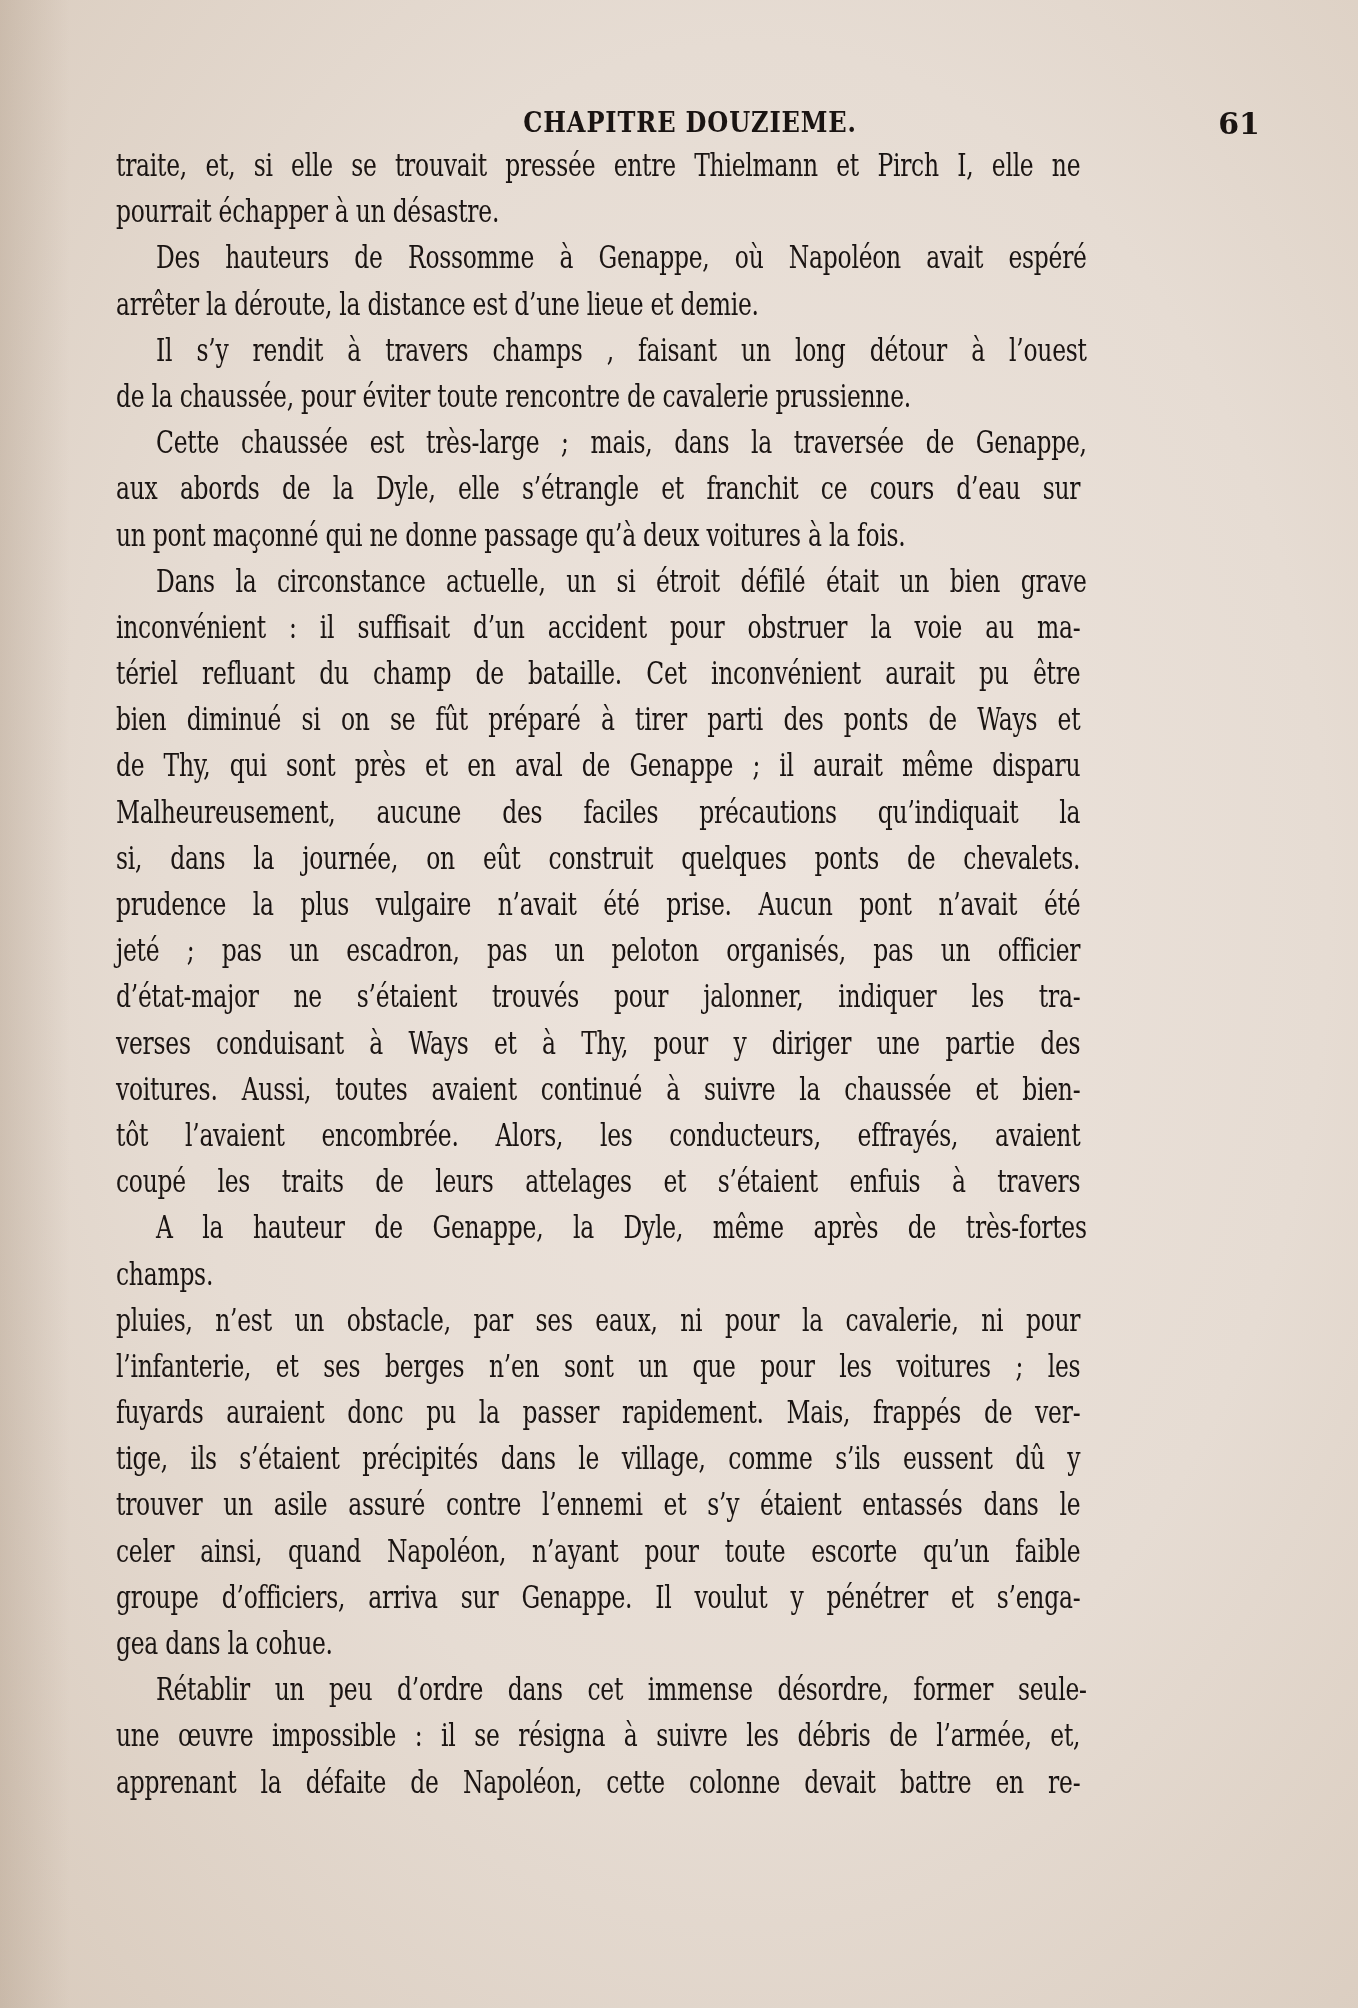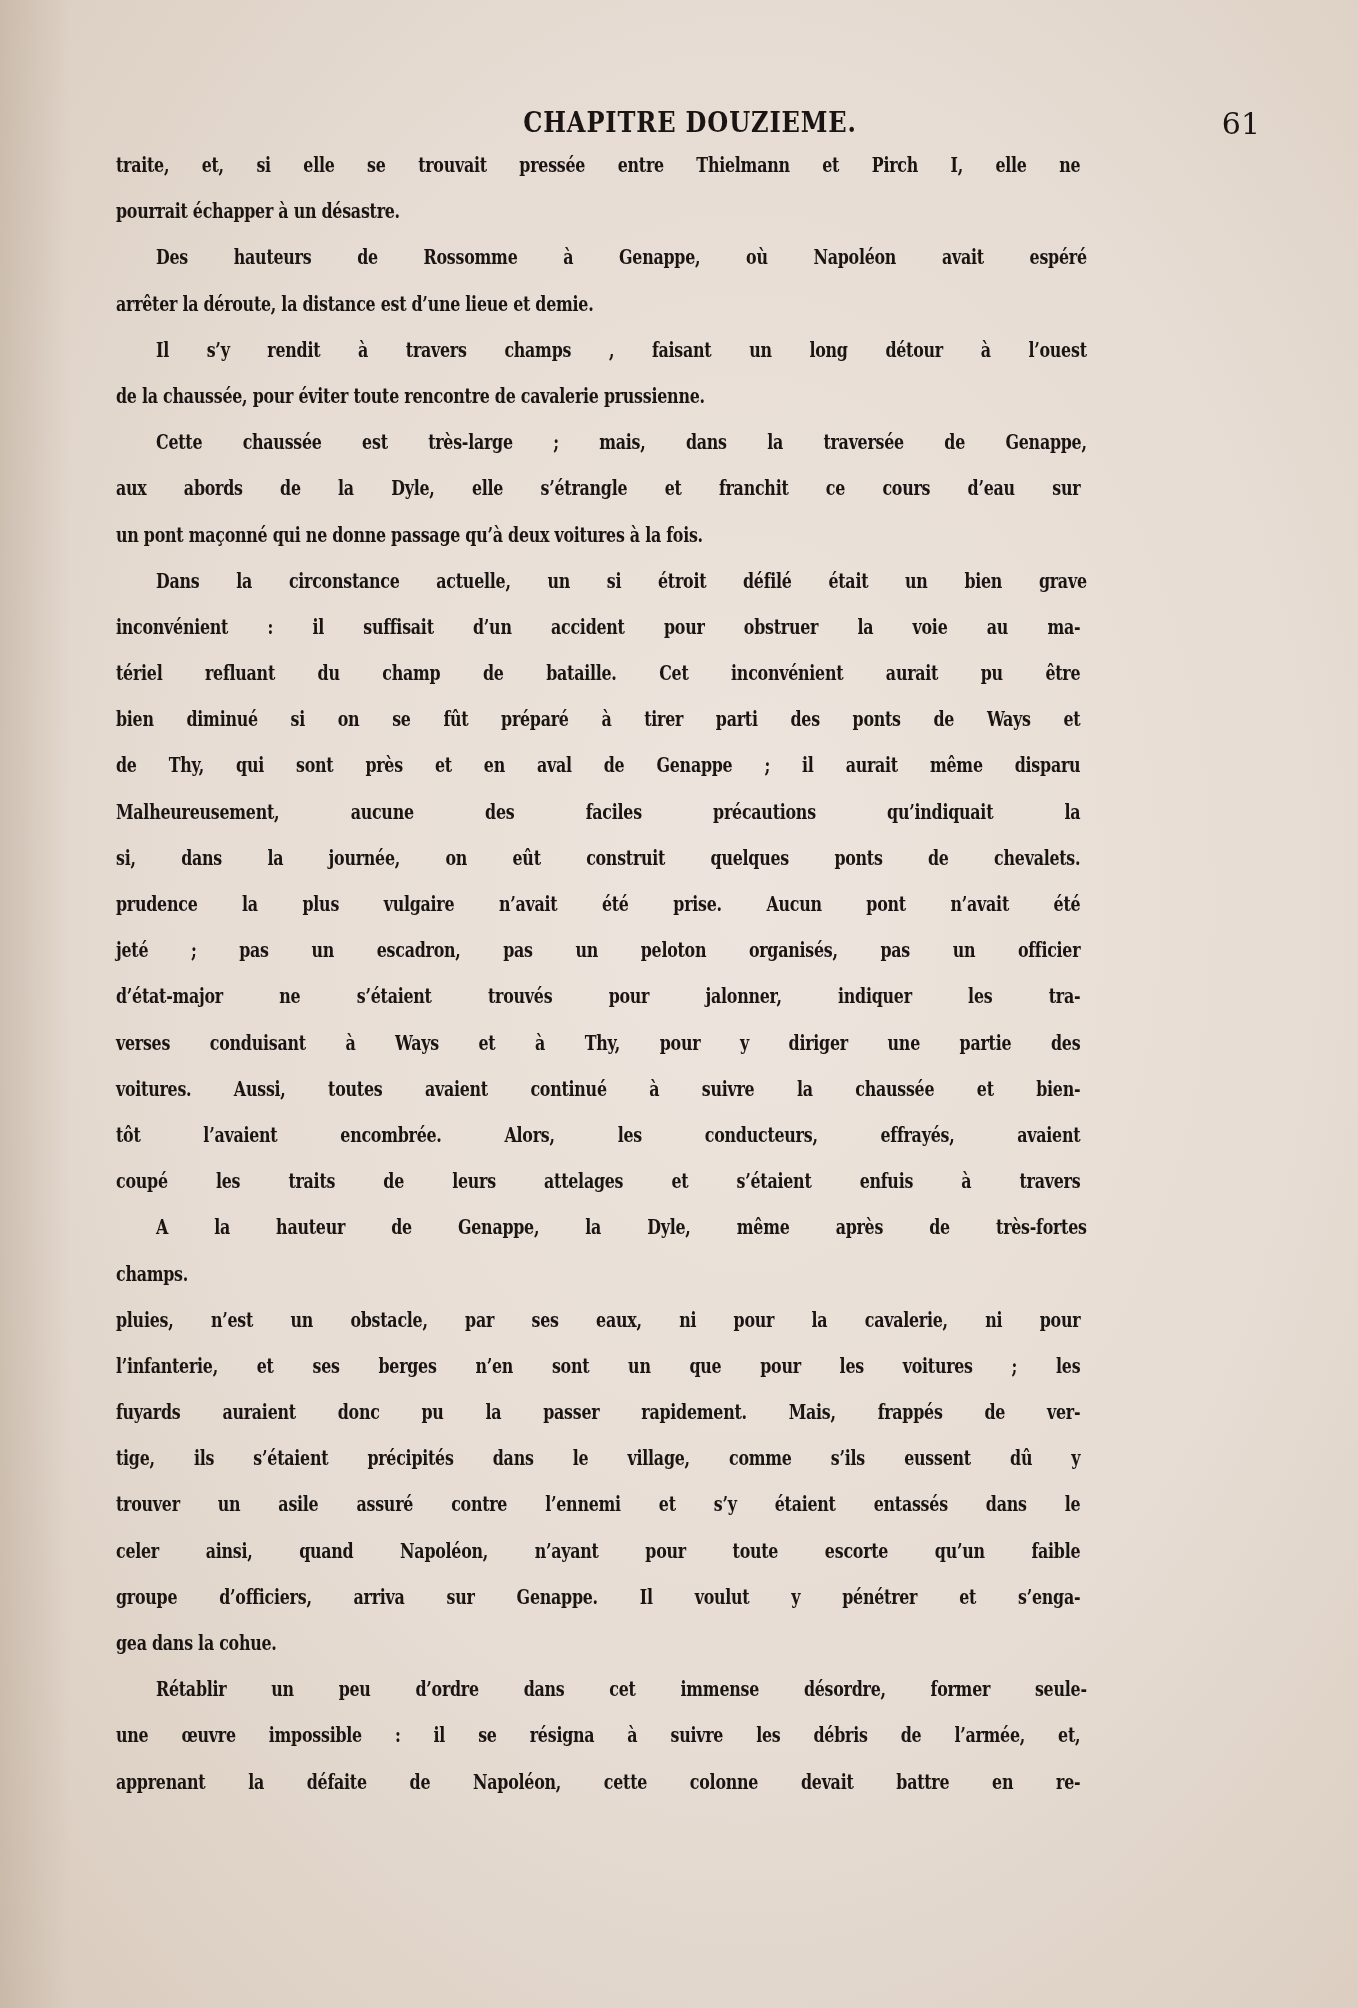--- a/index.html
+++ b/index.html
@@ -18,28 +18,28 @@
     position: absolute; top: 78px; left: 120px; width: 1140px; height: 44px; margin-top: 28px;
   }
   .running-title {
     position: absolute; left: 0; right: 0; text-align: center;
     font-size: 28px; font-weight: bold; letter-spacing: 1px;
     font-family: "DejaVu Serif", serif;
     transform: scaleX(0.86);
   }
   .page-number {
     position: absolute; right: 0; top: 0;
-    font-size: 30px; font-weight: normal;
+    font-size: 30px; font-weight: bold;
   }
   .text-block {
     position: absolute; top: 142px; left: 116px; width: 1148px;
   }
   .line {
     height: 46.2px; line-height: 46.2px;
-    font-size: 21px; font-weight: bold;
+    font-size: 31px; font-weight: normal;
     white-space: nowrap; overflow: visible;
     text-align: justify; text-align-last: justify;
     transform-origin: left center;
     letter-spacing: -0.3px;
   }
   .line.last { text-align-last: left; }
   .line.indent { padding-left: 40px; }
   .line span.txt {
     display: block; width: 100%;
     text-align: justify; text-align-last: justify;

